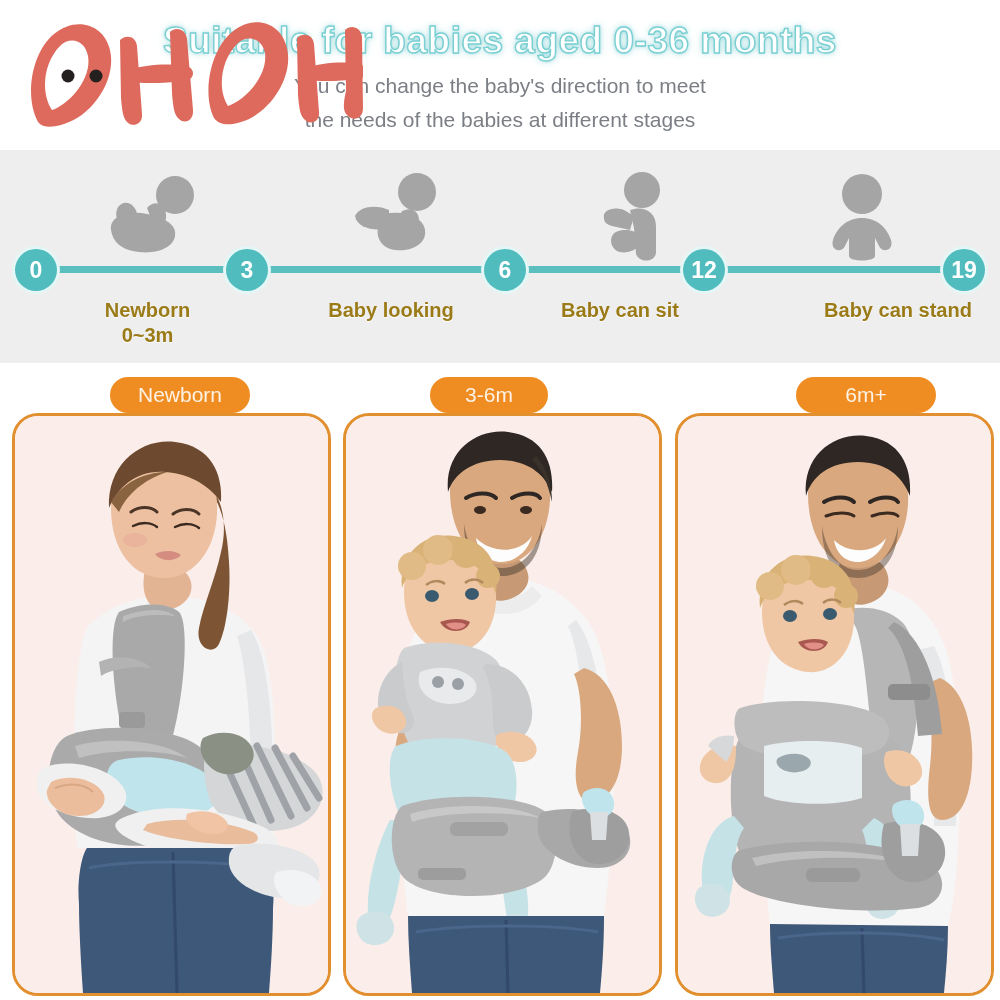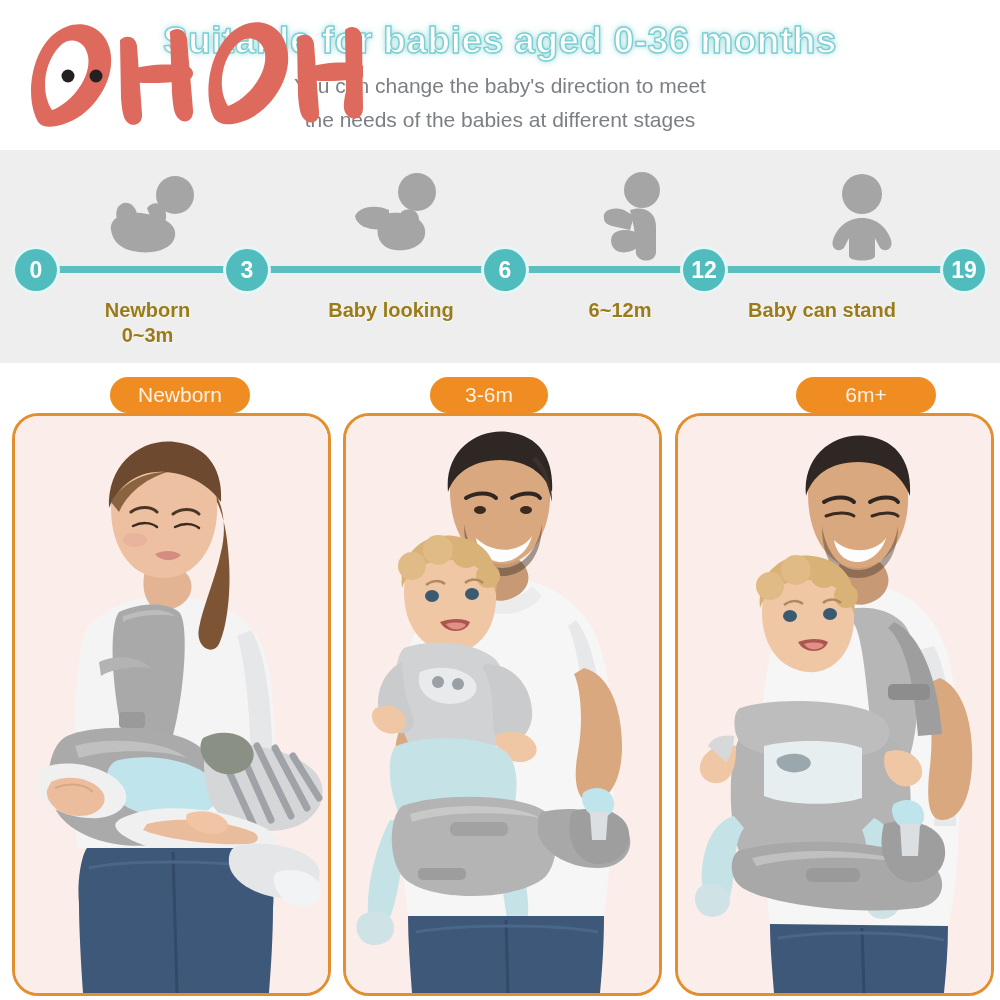--- a/index.html
+++ b/index.html
@@ -156,23 +156,23 @@
   </svg>
 
   <div class="stage-cap" style="left:55px;width:185px">
     <span>Newborn</span>
     <span>0~3m</span>
   </div>
   <div class="stage-cap" style="left:296px;width:190px">
     <span>Baby looking</span>
   </div>
   <div class="stage-cap" style="left:525px;width:190px">
-    <span>6~12m</span>
+    <span>Baby can sit</span>
   </div>
-  <div class="stage-cap" style="left:722px;width:200px">
+  <div class="stage-cap" style="left:798px;width:200px">
     <span>Baby can stand</span>
   </div>
 </div>
 
 <div class="tab" style="left:110px;width:140px">Newborn</div>
 <div class="tab" style="left:430px;width:118px">3-6m</div>
 <div class="tab" style="left:796px;width:140px">6m+</div>
 
 <div class="panel" style="left:12px;width:313px">
   <svg class="scene" viewBox="0 0 313 577" preserveAspectRatio="xMidYMid slice">

